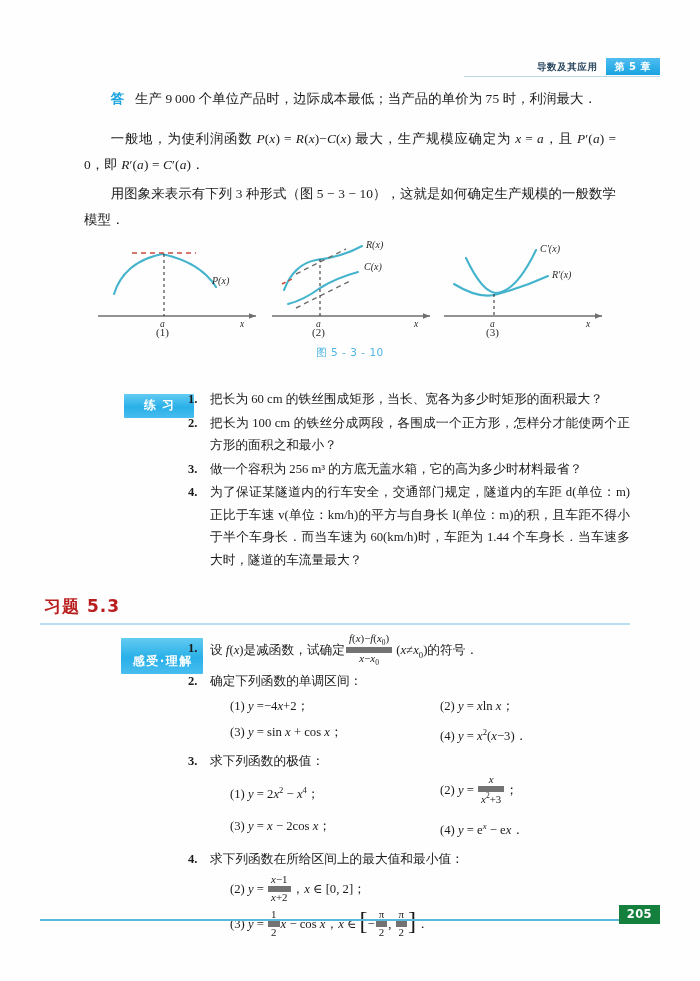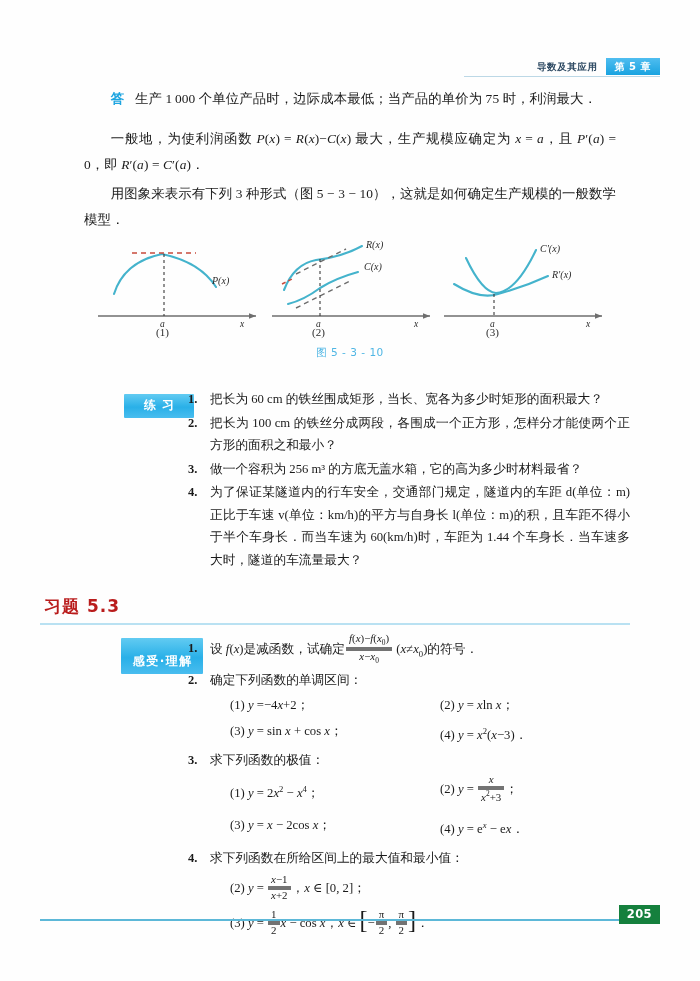--- a/index.html
+++ b/index.html
@@ -230,21 +230,21 @@
     display: inline-block;
     vertical-align: middle;
     text-align: center;
     font-size: 0.86em;
     line-height: 1.08;
     margin: 0 1px;
     position: relative;
     top: -0.12em;
   }
   .frac .n { display: block; padding: 0 3px; }
-  .frac .d { display: block; padding: 0 3px; border-top: 4px solid #737373; }
+  .frac .d { display: block; padding: 0 3px; border-top: 6px solid #737373; }
   sup.exr { font-size: 0.68em; vertical-align: super; font-style: normal; }
   sub.sb { font-size: 0.68em; vertical-align: sub; font-style: normal; }
   .brk {
     display: inline-block;
     font-size: 1.9em;
     line-height: 0;
     position: relative;
     top: 0.06em;
     font-weight: 300;
   }
@@ -277,21 +277,21 @@
 <div class="page">
 
   <div class="running-head">
     <span class="chapter-title">导数及其应用</span>
     <span class="chapter-badge">第 5 章</span>
   </div>
   <div class="head-rule"></div>
 
   <div class="content">
     <p class="para">
-      <span class="blue-label">答</span><span>生产 1 000 个单位产品时，边际成本最低；当产品的单价为 75 时，利润最大．</span>
+      <span class="blue-label">答</span><span>生产 9 000 个单位产品时，边际成本最低；当产品的单价为 75 时，利润最大．</span>
     </p>
     <p class="para" style="margin-top:14px;">
       一般地，为使利润函数 <span class="m">P</span>(<span class="m">x</span>) <span class="mr">=</span> <span class="m">R</span>(<span class="m">x</span>)<span class="mr">−</span><span class="m">C</span>(<span class="m">x</span>) 最大，生产规模应确定为 <span class="m">x</span> <span class="mr">=</span> <span class="m">a</span>，且 <span class="m">P</span><span class="mr">′</span>(<span class="m">a</span>) <span class="mr">= 0</span>，即 <span class="m">R</span><span class="mr">′</span>(<span class="m">a</span>) <span class="mr">=</span> <span class="m">C</span><span class="mr">′</span>(<span class="m">a</span>)．
     </p>
     <p class="para">
       用图象来表示有下列 3 种形式（图 5&nbsp;−&nbsp;3&nbsp;−&nbsp;10），这就是如何确定生产规模的一般数学模型．
     </p>
   </div>
 
   <div class="figure-wrap">

